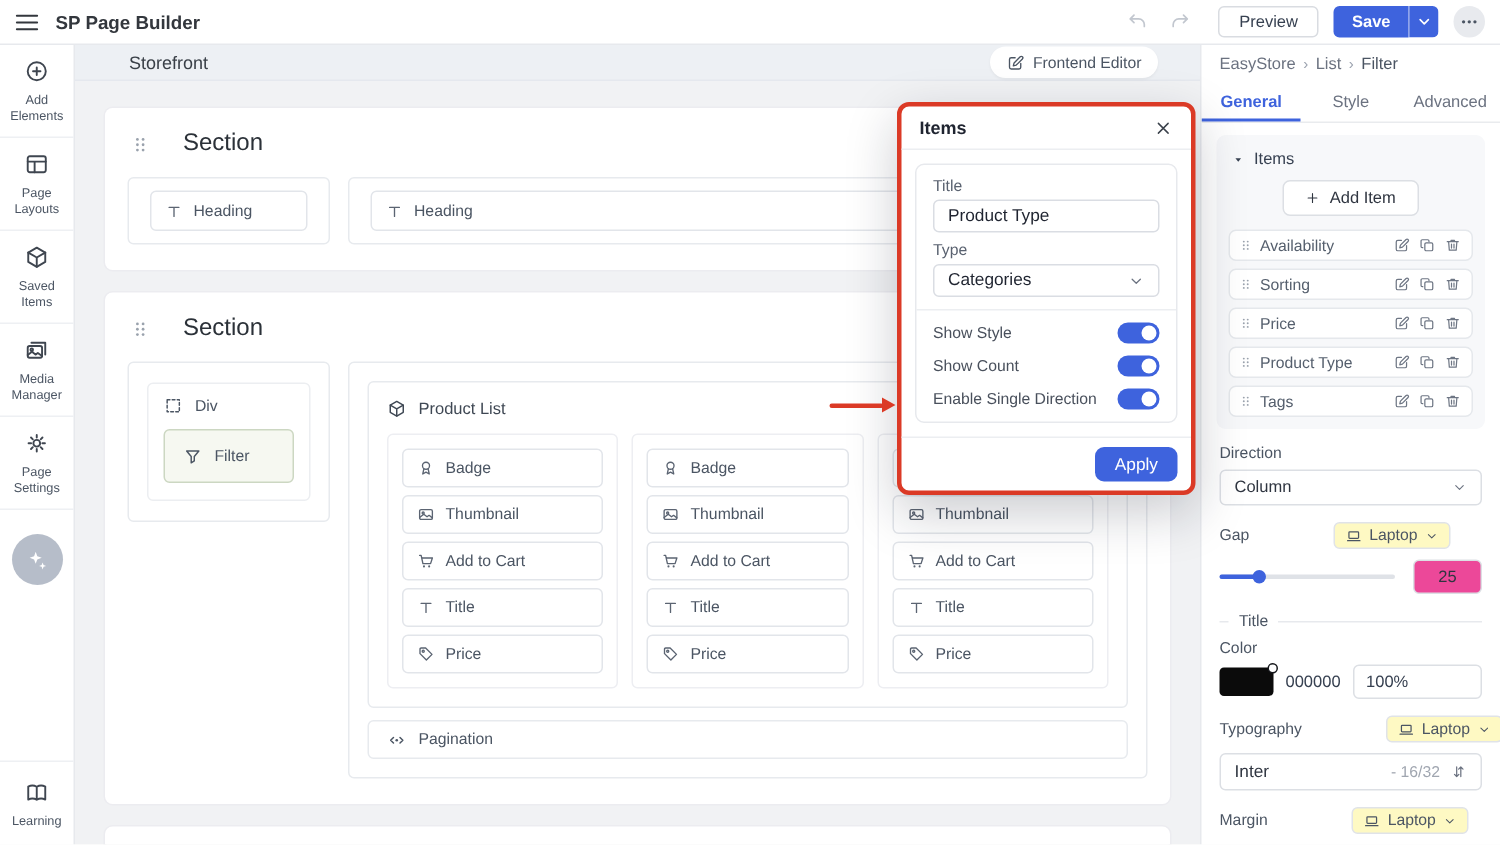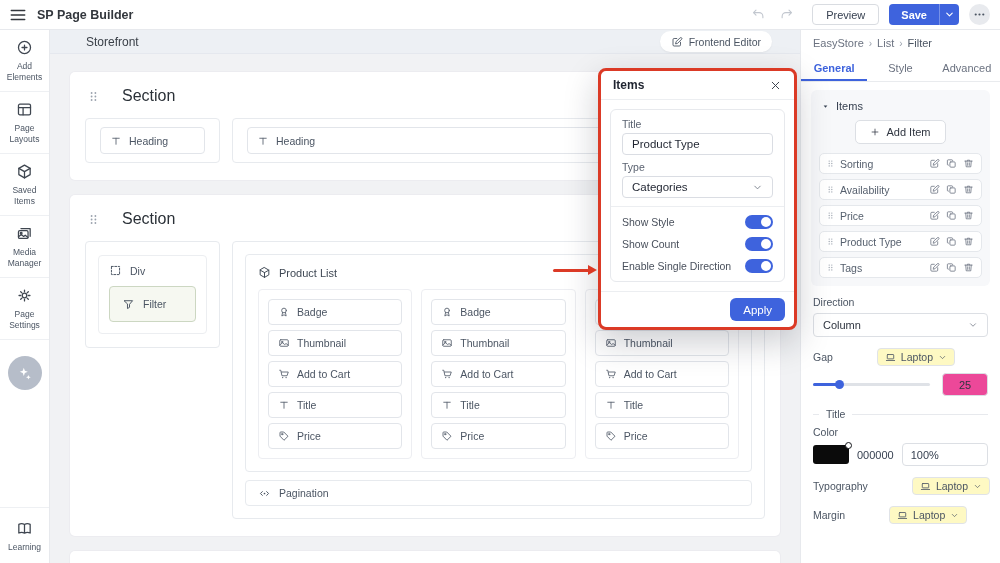--- a/index.html
+++ b/index.html
@@ -66,21 +66,21 @@
   .rp-content { padding:8px 12px 0; }
   .items-panel { background:#f7f8fa; border-radius:6px; padding:8px; margin:0 -2px 10px; }
   .ip-head { display:flex; align-items:center; gap:6px; font-size:11px; color:#374151; padding:2px 2px 8px; }
   .add-item { background:#fff; border:1px solid #dcdfe4; border-radius:5px; height:24px; padding:0 14px; margin:0 auto 9px; display:flex; align-items:center; gap:6px; font-size:11px; color:#2f3540; width:max-content; }
   .item-row { background:#fff; border:1px solid #e5e8ec; border-radius:5px; height:21px; margin-bottom:5px; padding:0 7px 0 6px; display:flex; align-items:center; gap:5px; }
   .item-row:last-child { margin-bottom:0; }
   .ir-label { font-size:10.5px; color:#555f6d; flex:1; white-space:nowrap; overflow:hidden; }
   .ir-actions { display:flex; gap:6px; color:#6e7684; }
   .fld-label { font-size:10.5px; color:#4b5563; margin:10px 0 5px; }
   .select { border:1px solid #dcdfe4; border-radius:4px; height:24px; padding:0 9px; display:flex; align-items:center; justify-content:space-between; font-size:11px; color:#2f3540; background:#fff; }
-  .inline-row { display:flex; align-items:center; gap:0; margin:11px 0 7px; font-size:10.5px; color:#4b5563; }
+  .inline-row { display:flex; align-items:center; gap:12px; margin:11px 0 7px; font-size:10.5px; color:#4b5563; }
   .chip { display:flex; align-items:center; gap:5px; border:1px solid #e0e3e8; border-radius:4px; padding:2px 7px; font-size:10.5px; color:#4b5563; background:#fef9c3;margin-left:44px; }
   .slider-row { display:flex; align-items:center; gap:12px; margin:2px 0 8px; }
   .track { flex:1; height:3px; background:#dfe2e7; border-radius:2px; position:relative; }
   .track .fill { position:absolute; left:0; top:0; height:3px; background:#3e63dd; border-radius:2px; }
   .track .knob { position:absolute; top:-3px; width:9px; height:9px; border-radius:50%; background:#3e63dd; }
   .num-input { width:46px; height:23px; border:1px solid #dcdfe4; border-radius:4px; display:flex; align-items:center; justify-content:center; font-size:11px; color:#2f3540; background:#ec4899; }
   .group-divider { display:flex; align-items:center; gap:7px; margin:12px 0 2px; font-size:10.5px; color:#4b5563; }
   .group-divider i { height:1px; background:#e7e9ed; display:block; }
   .group-divider .l1 { width:6px; } .group-divider .l2 { flex:1; }
   .color-row { display:flex; align-items:center; gap:8px; margin:2px 0 4px; }
@@ -527,38 +527,38 @@
       <button class="add-item">
         <svg class="ic" width="10" height="10">
             <use href="#i-plus"></use>
           </svg>
         <span>Add Item</span>
       </button>
       <div class="item-row">
         <svg class="ic" width="9" height="9" style="color:#9aa2ad">
             <use href="#i-drag"></use>
           </svg>
-        <span class="ir-label">Sorting</span>
+        <span class="ir-label">Availability</span>
         <span class="ir-actions">
             <svg class="ic" width="11" height="11">
               <use href="#i-edit-square"></use>
             </svg>
             <svg class="ic" width="11" height="11">
               <use href="#i-copy"></use>
             </svg>
             <svg class="ic" width="11" height="11">
               <use href="#i-trash"></use>
             </svg>
           </span>
       </div>
       <div class="item-row">
         <svg class="ic" width="9" height="9" style="color:#9aa2ad">
             <use href="#i-drag"></use>
           </svg>
-        <span class="ir-label">Availability</span>
+        <span class="ir-label">Sorting</span>
         <span class="ir-actions">
             <svg class="ic" width="11" height="11">
               <use href="#i-edit-square"></use>
             </svg>
             <svg class="ic" width="11" height="11">
               <use href="#i-copy"></use>
             </svg>
             <svg class="ic" width="11" height="11">
               <use href="#i-trash"></use>
             </svg>
@@ -663,20 +663,27 @@
       <span>Typography</span>
       <span class="chip">
         <svg class="ic" width="11" height="11">
             <use href="#i-laptop"></use>
           </svg>
         <span>Laptop</span>
         <svg class="ic" width="9" height="9">
             <use href="#i-chev"></use>
           </svg>
       </span>
+    </div>
+    <div class="font-row">
+      <span class="font-name">Inter</span>
+      <span class="font-size">- 16/32</span>
+      <svg class="ic" width="11" height="11" style="color:#6b7280">
+          <use href="#i-sort"></use>
+        </svg>
     </div>
 
     <div class="inline-row">
       <span>Margin</span>
       <span class="chip">
         <svg class="ic" width="11" height="11">
             <use href="#i-laptop"></use>
           </svg>
         <span>Laptop</span>
         <svg class="ic" width="9" height="9">

